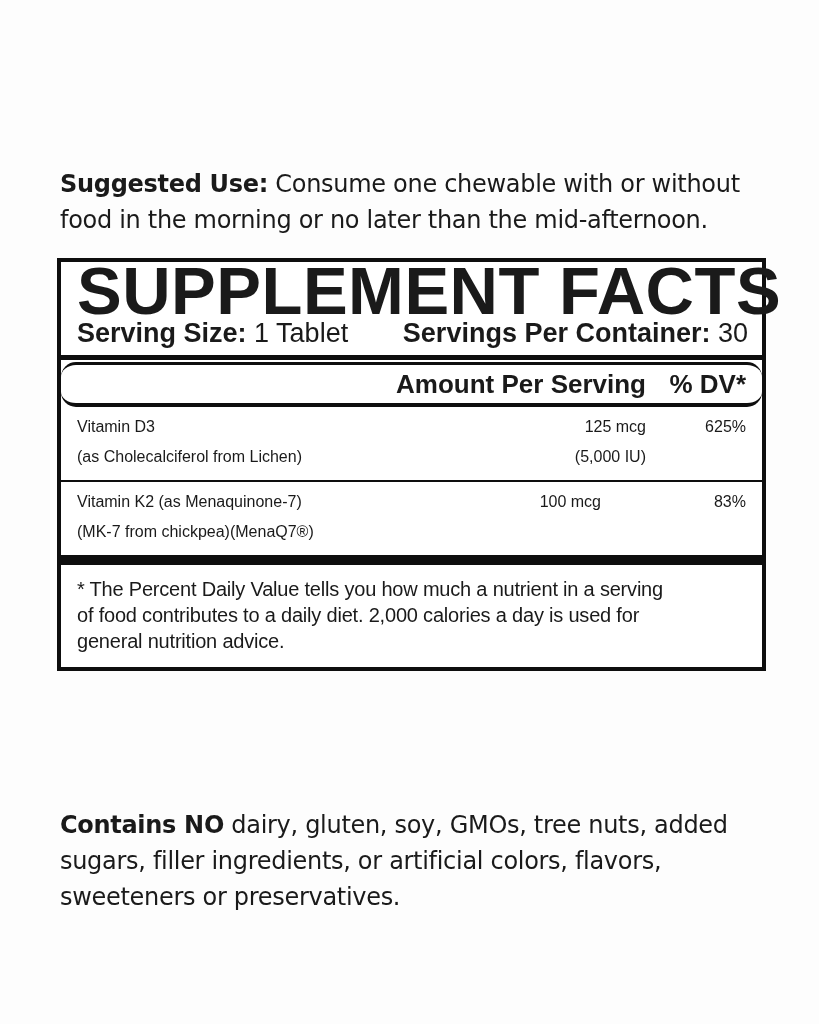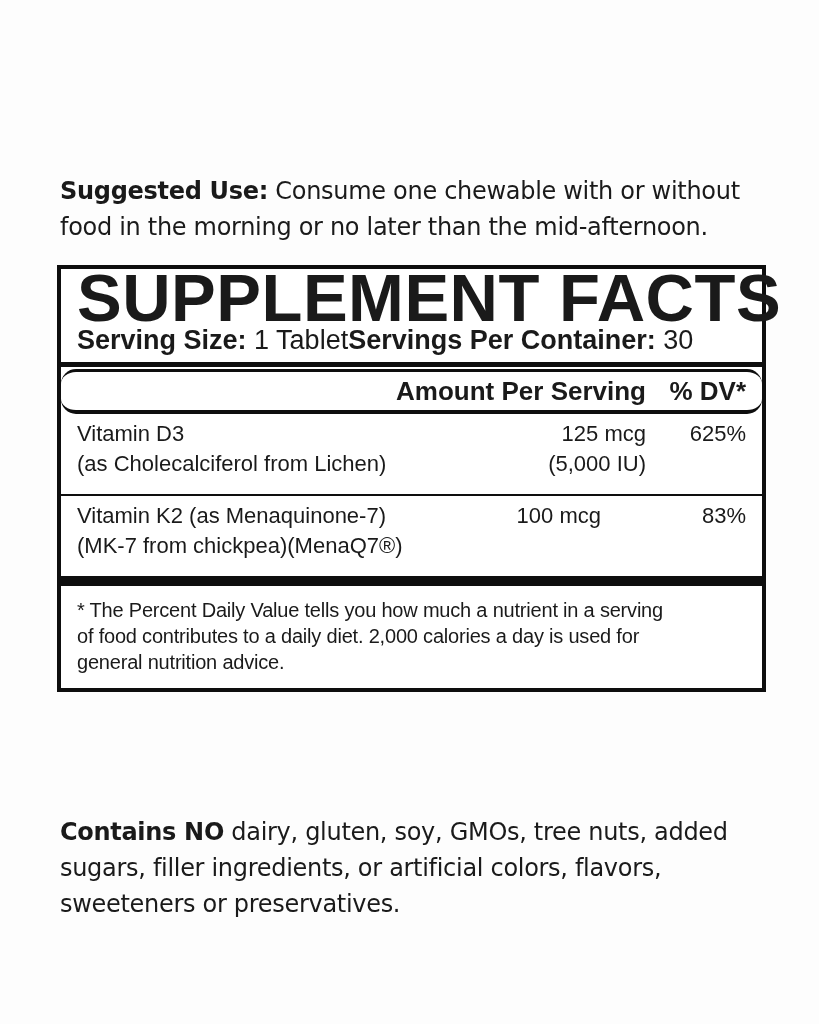--- a/index.html
+++ b/index.html
@@ -9,21 +9,21 @@
     --panel-bg:#ffffff;
   }
   html,body{margin:0;padding:0;}
   body{
     width:819px;height:1024px;
     background:var(--page-bg);
     font-family:"Liberation Sans",sans-serif;
     color:var(--text);
     -webkit-font-smoothing:antialiased;
   }
-  .page{position:relative;width:819px;height:923px;overflow:hidden;background:var(--page-bg);margin-top:7px;}
+  .page{position:relative;width:819px;height:923px;overflow:hidden;background:var(--page-bg);}
 
   
   .para{
     position:absolute;left:60px;width:756px;margin:0;
     font-family:"DejaVu Sans",sans-serif;
     font-size:24px;line-height:36px;letter-spacing:-0.3px;
     white-space:pre-line;color:var(--text);
   }
   .para b{font-weight:700;}
   .suggested{top:166px;}
@@ -35,32 +35,32 @@
     position:absolute;left:57px;top:258px;width:709px;
     box-sizing:border-box;background:var(--panel-bg);
     border:4px solid var(--border);
   }
   .panel-header{padding:3px 14px 6px 16px;border-bottom:5px solid var(--border);}
   .panel-title{
     font-size:67px;line-height:51px;font-weight:700;
     letter-spacing:0.5px;white-space:nowrap;
   }
   .serving-row{
-    display:flex;
+    display:flex;justify-content:space-between;
     font-size:27px;line-height:31px;margin-top:2px;white-space:nowrap;
   }
   .serving-row b{font-weight:700;}
   .sep-gap{height:2px;background:var(--panel-bg);}
   .col-header{
     display:flex;justify-content:flex-end;align-items:baseline;
     border-top:3px solid var(--border);border-bottom:4px solid var(--border);
     padding:4px 16px;font-weight:700;font-size:26px;line-height:30px;white-space:nowrap;border-radius:15px;
   }
   .h-dv{width:100px;text-align:right;}
-  .t-row{display:flex;padding:5px 16px 15px;font-size:22px;line-height:30px;}
+  .t-row{display:flex;padding:5px 16px 8px;font-size:16px;line-height:30px;}
   .t-row.second{border-top:2px solid var(--border);gap:45px;}
   .c-name{flex:1;}
   .c-amt{width:132px;text-align:right;white-space:nowrap;}
   .c-dv{width:100px;text-align:right;}
   .thick-bar{height:10px;background:var(--border);}
   .footnote{
     padding:11px 14px 13px 16px;
     font-size:20px;line-height:26px;letter-spacing:-0.2px;
     white-space:pre-line;
     border-radius:17px;

